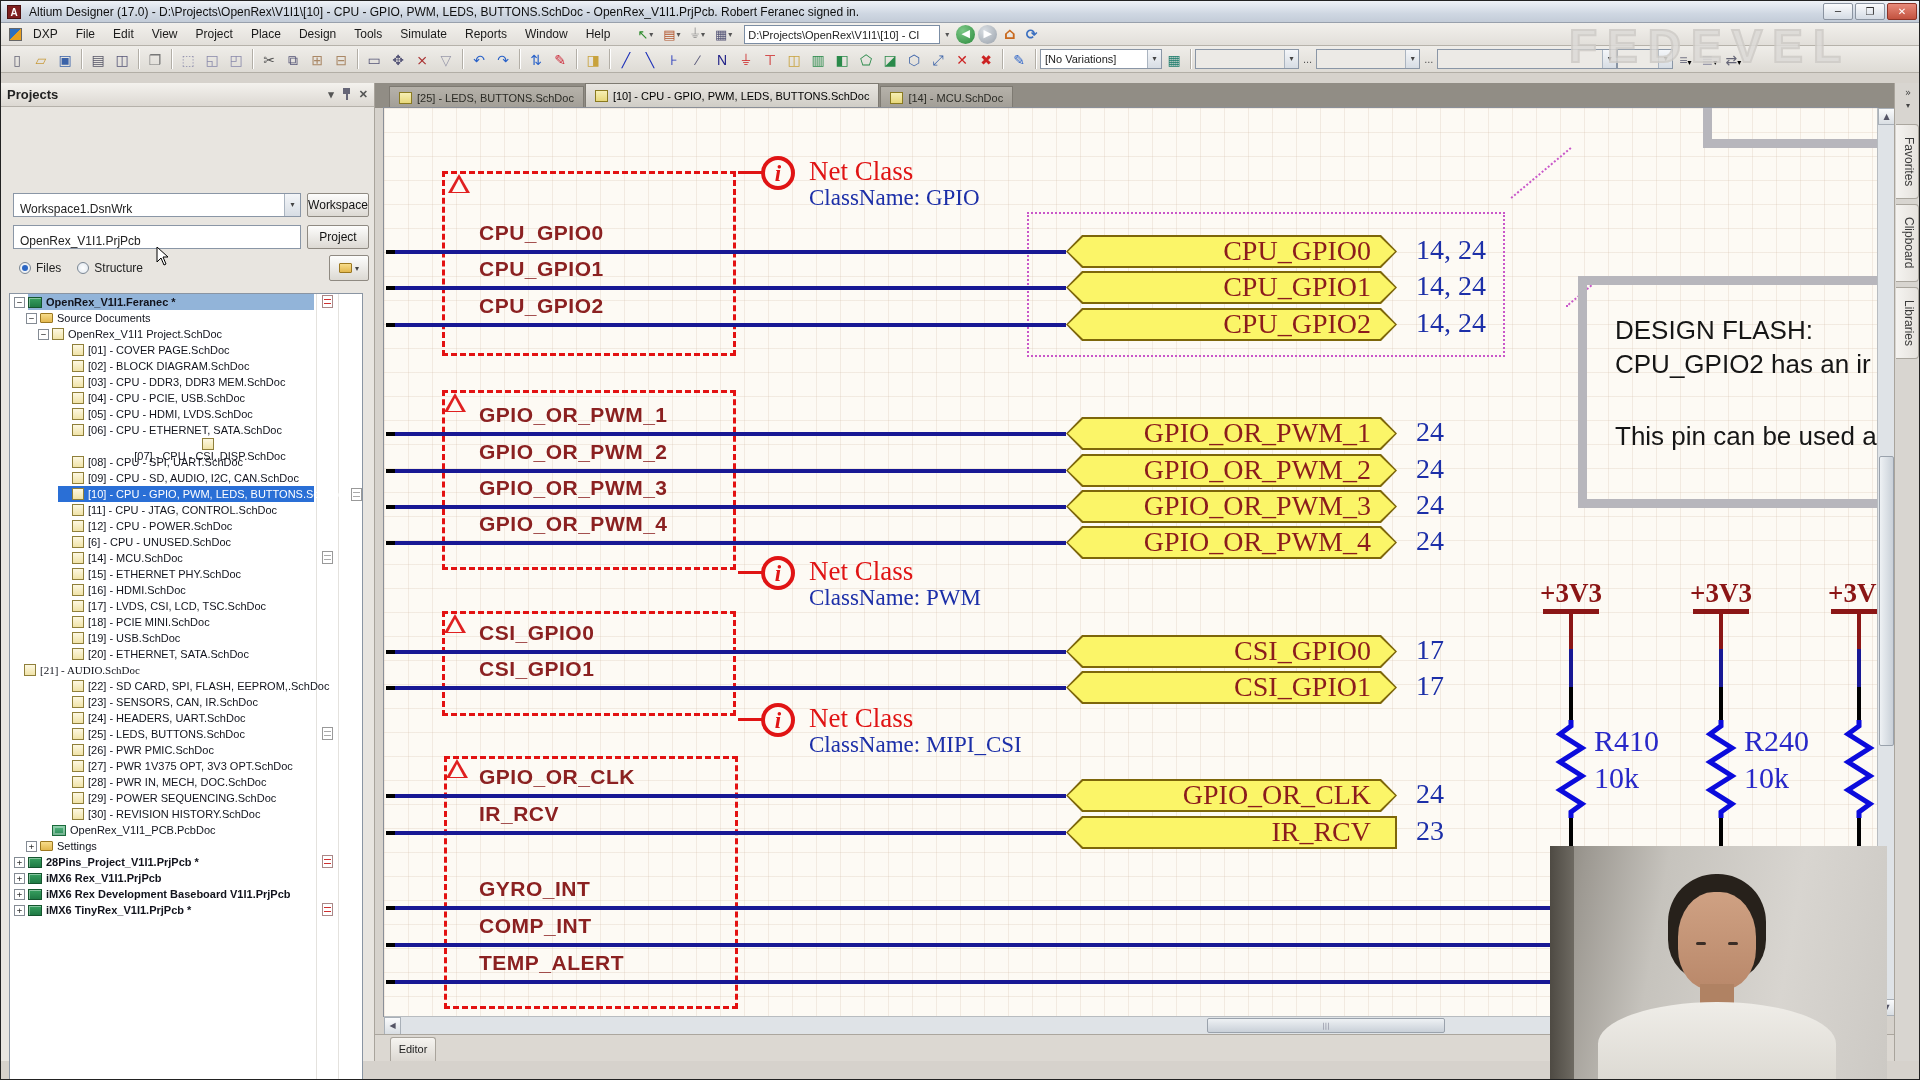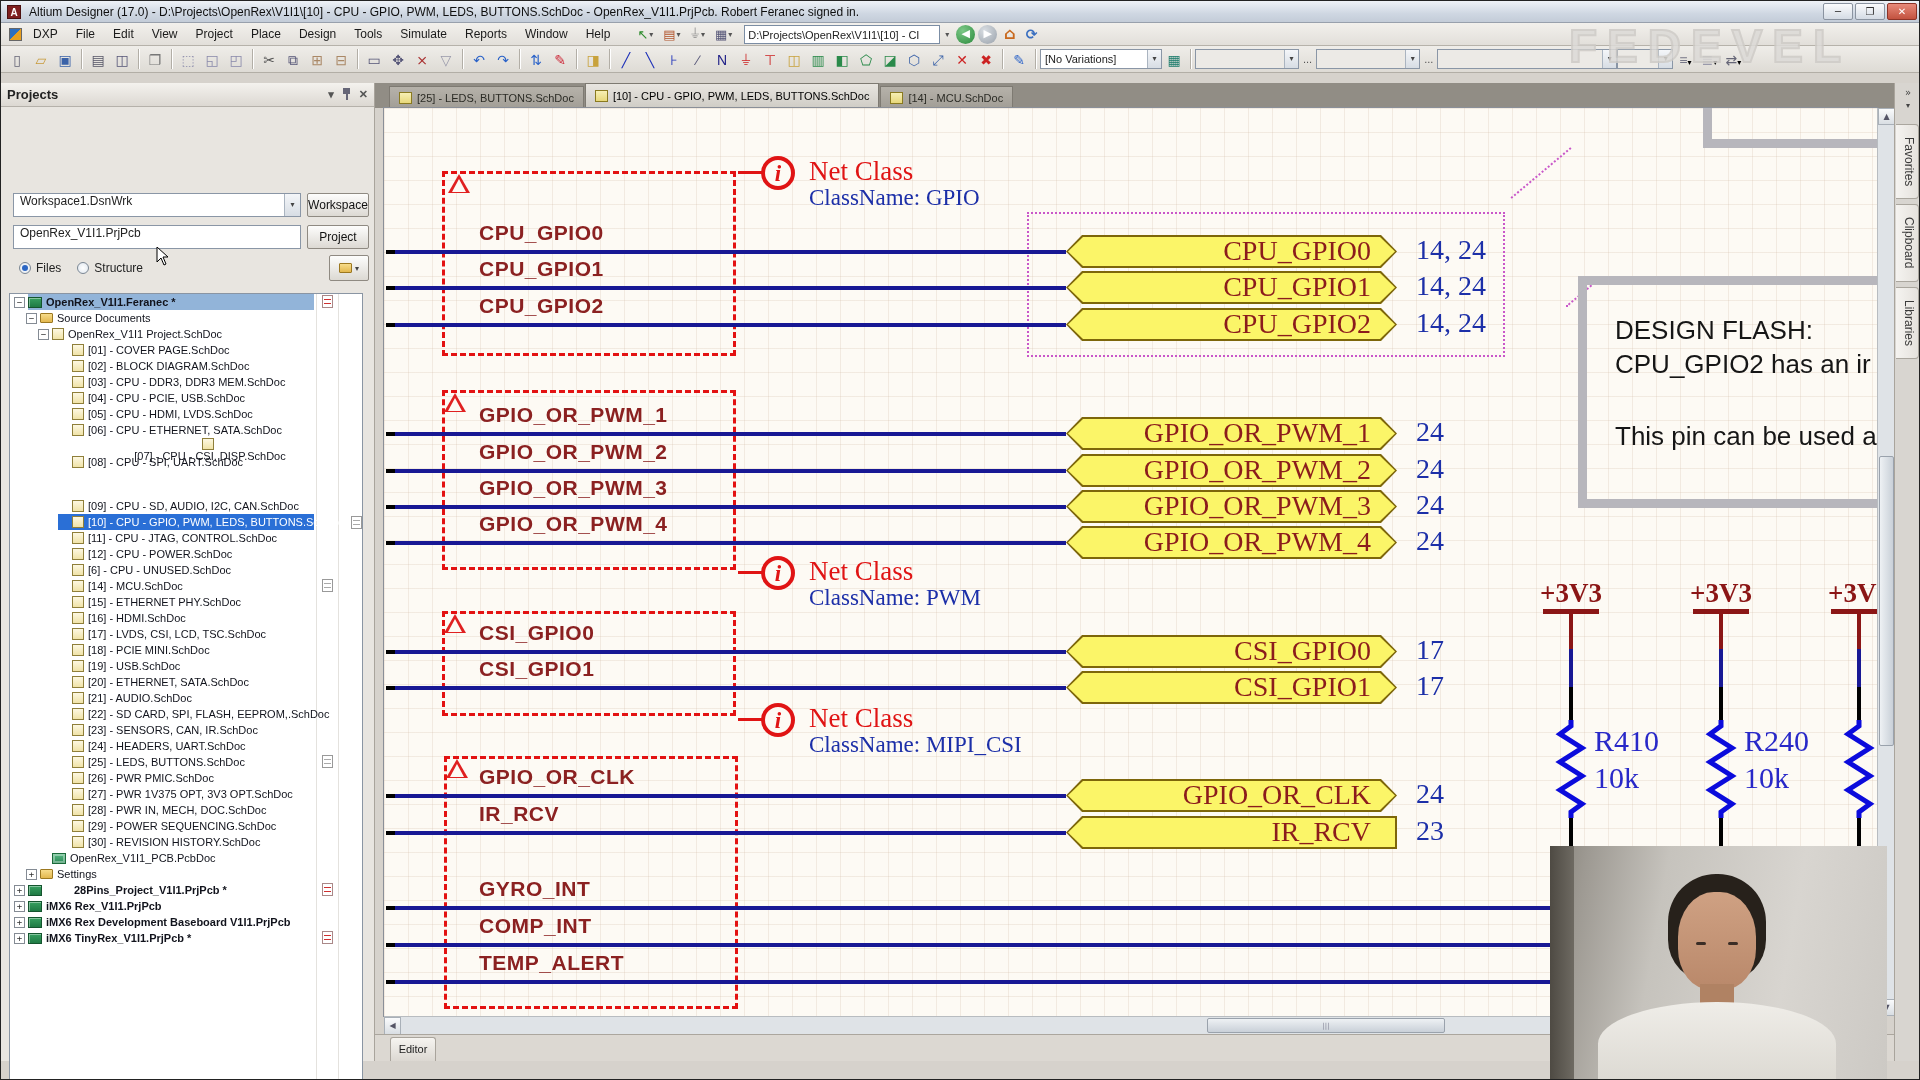--- a/index.html
+++ b/index.html
@@ -68,21 +68,21 @@
   
   #panel{position:absolute;left:0;top:82px;width:374px;height:978px;background:#e8e5e0;border-right:1px solid #a9a49c;}
   #panelhead{height:24px;display:flex;align-items:center;padding:0 6px;font-size:13px;font-weight:700;color:#222;
     background:linear-gradient(#f4f2ee,#dcd8d2);border-bottom:1px solid #b5b1aa;}
   #panelheadicons{margin-left:auto;display:flex;gap:8px;align-items:center;color:#555;font-size:11px;}
   .pin{position:relative;width:9px;height:13px;display:inline-block;}
   .pin::before{content:'';position:absolute;left:1px;top:0;width:7px;height:6px;background:#667;}
   .pin::after{content:'';position:absolute;left:4px;top:6px;width:2px;height:6px;background:#667;}
   .prow{position:absolute;left:12px;display:flex;}
   .pfield{width:288px;height:24px;background:#fff;border:1px solid #8a96a6;font-size:12px;color:#222;
-    display:flex;align-items:flex-start;padding-left:6px;}
+    display:flex;align-items:flex-end;padding-left:6px;}
   .pfield .car{margin-left:auto;width:16px;height:100%;border-left:1px solid #aab4c0;
     background:linear-gradient(#f4f6f9,#d7dde4);font-size:8px;text-align:center;line-height:22px;color:#444;}
   .pbtn{width:62px;height:24px;margin-left:6px;background:linear-gradient(#fdfdfc,#dcd9d3);
     border:1px solid #8f8a82;border-radius:2px;font-size:12px;color:#111;text-align:center;line-height:22px;}
   #radiorow{position:absolute;left:18px;top:178px;display:flex;align-items:center;font-size:12px;color:#222;}
   .radio{width:12px;height:12px;border-radius:50%;border:1px solid #7b8794;background:radial-gradient(#fff,#dfe6ee);margin-right:5px;}
   .radio.on{position:relative;}
   .radio.on::after{content:'';position:absolute;left:2px;top:2px;width:6px;height:6px;border-radius:50%;background:#2b66c4;}
   #openbtn{position:absolute;left:328px;top:172px;width:40px;height:26px;background:linear-gradient(#fdfdfc,#dcd9d3);
     border:1px solid #8f8a82;border-radius:2px;display:flex;align-items:center;justify-content:center;font-size:13px;}
@@ -411,21 +411,21 @@
         <div class="trow" style="padding-left: 48px; flex-direction: column;">
           <span style="width: 14px; flex: 0 0 auto;"></span>
           <span class="tico ico-sht"></span>
           <span>[07] - CPU - CSI, DISP.SchDoc</span>
         </div>
         <div class="trow" style="padding-left: 48px;">
           <span style="width: 14px; flex: 0 0 auto;"></span>
           <span class="tico ico-sht"></span>
           <span>[08] - CPU - SPI, UART.SchDoc</span>
         </div>
-        <div class="trow" style="padding-left: 48px; margin-top: 28px;">
+        <div class="trow" style="padding-left: 48px;">
           <span style="width: 14px; flex: 0 0 auto;"></span>
           <span class="tico ico-sht"></span>
           <span>[09] - CPU - SD, AUDIO, I2C, CAN.SchDoc</span>
         </div>
         <div class="trow" style="padding-left: 48px;">
           <div class="hl strong" style="left: 48px;"></div>
           <span style="width: 14px; flex: 0 0 auto;"></span>
           <span class="tico ico-sht"></span>
           <span style="color: rgb(255, 255, 255);">[10] - CPU - GPIO, PWM, LEDS, BUTTONS.SchDoc</span>
           <span class="ric doc inline"></span>
@@ -474,21 +474,21 @@
         <div class="trow" style="padding-left: 48px;">
           <span style="width: 14px; flex: 0 0 auto;"></span>
           <span class="tico ico-sht"></span>
           <span>[19] - USB.SchDoc</span>
         </div>
         <div class="trow" style="padding-left: 48px;">
           <span style="width: 14px; flex: 0 0 auto;"></span>
           <span class="tico ico-sht"></span>
           <span>[20] - ETHERNET, SATA.SchDoc</span>
         </div>
-        <div class="trow" style="padding-left: 48px;">
+        <div class="trow" style=" font-family: Liberation Serif, serif;">
           <span style="width: 14px; flex: 0 0 auto;"></span>
           <span class="tico ico-sht"></span>
           <span>[21] - AUDIO.SchDoc</span>
         </div>
         <div class="trow" style="padding-left: 48px;">
           <span style="width: 14px; flex: 0 0 auto;"></span>
           <span class="tico ico-sht"></span>
           <span>[22] - SD CARD, SPI, FLASH, EEPROM,.SchDoc</span>
         </div>
         <div class="trow" style="padding-left: 48px;">
@@ -538,21 +538,21 @@
           <span>OpenRex_V1I1_PCB.PcbDoc</span>
         </div>
         <div class="trow" style="padding-left: 16px;">
           <span class="exp">+</span>
           <span class="tico ico-fold"></span>
           <span>Settings</span>
         </div>
         <div class="trow" style="padding-left: 4px;">
           <span class="exp">+</span>
           <span class="tico ico-proj"></span>
-          <span style="font-weight: 700; margin-left: 28px;">28Pins_Project_V1I1.PrjPcb *</span>
+          <span style="font-weight: 700;">28Pins_Project_V1I1.PrjPcb *</span>
           <span class="ric red"></span>
         </div>
         <div class="trow" style="padding-left: 4px;">
           <span class="exp">+</span>
           <span class="tico ico-proj"></span>
           <span style="font-weight: 700;">iMX6 Rex_V1I1.PrjPcb</span>
         </div>
         <div class="trow" style="padding-left: 4px;">
           <span class="exp">+</span>
           <span class="tico ico-proj"></span>

